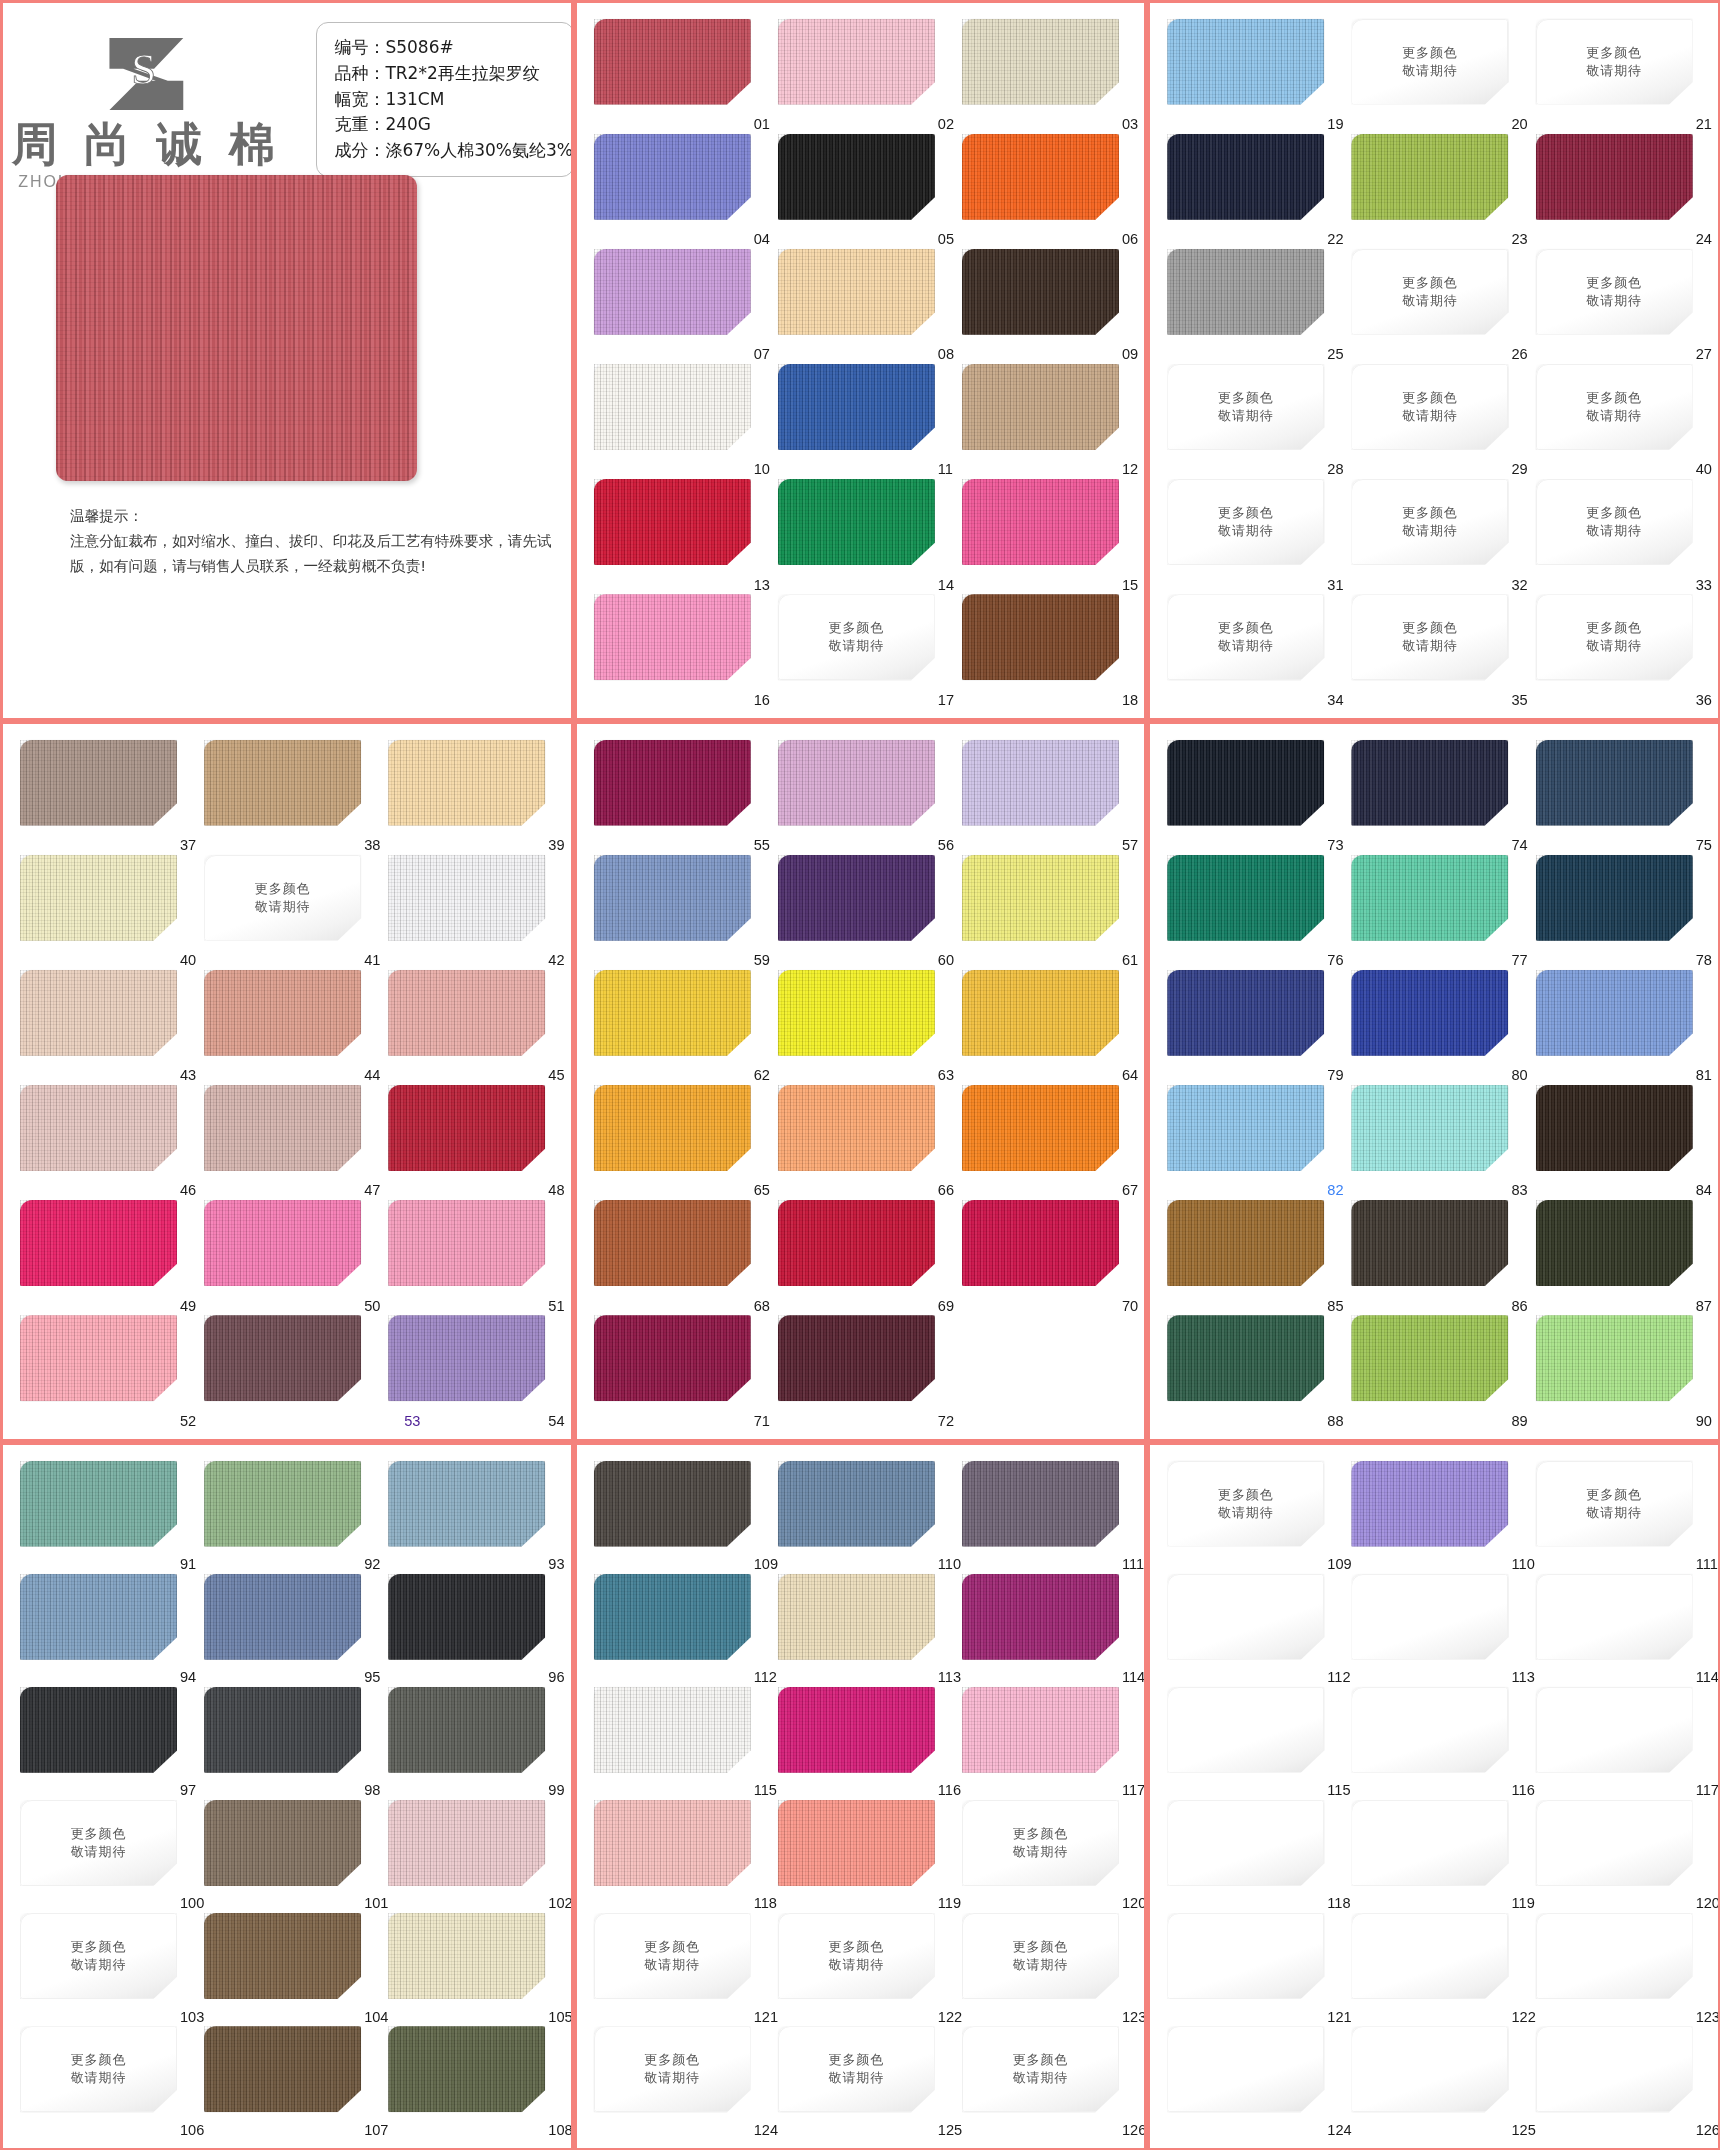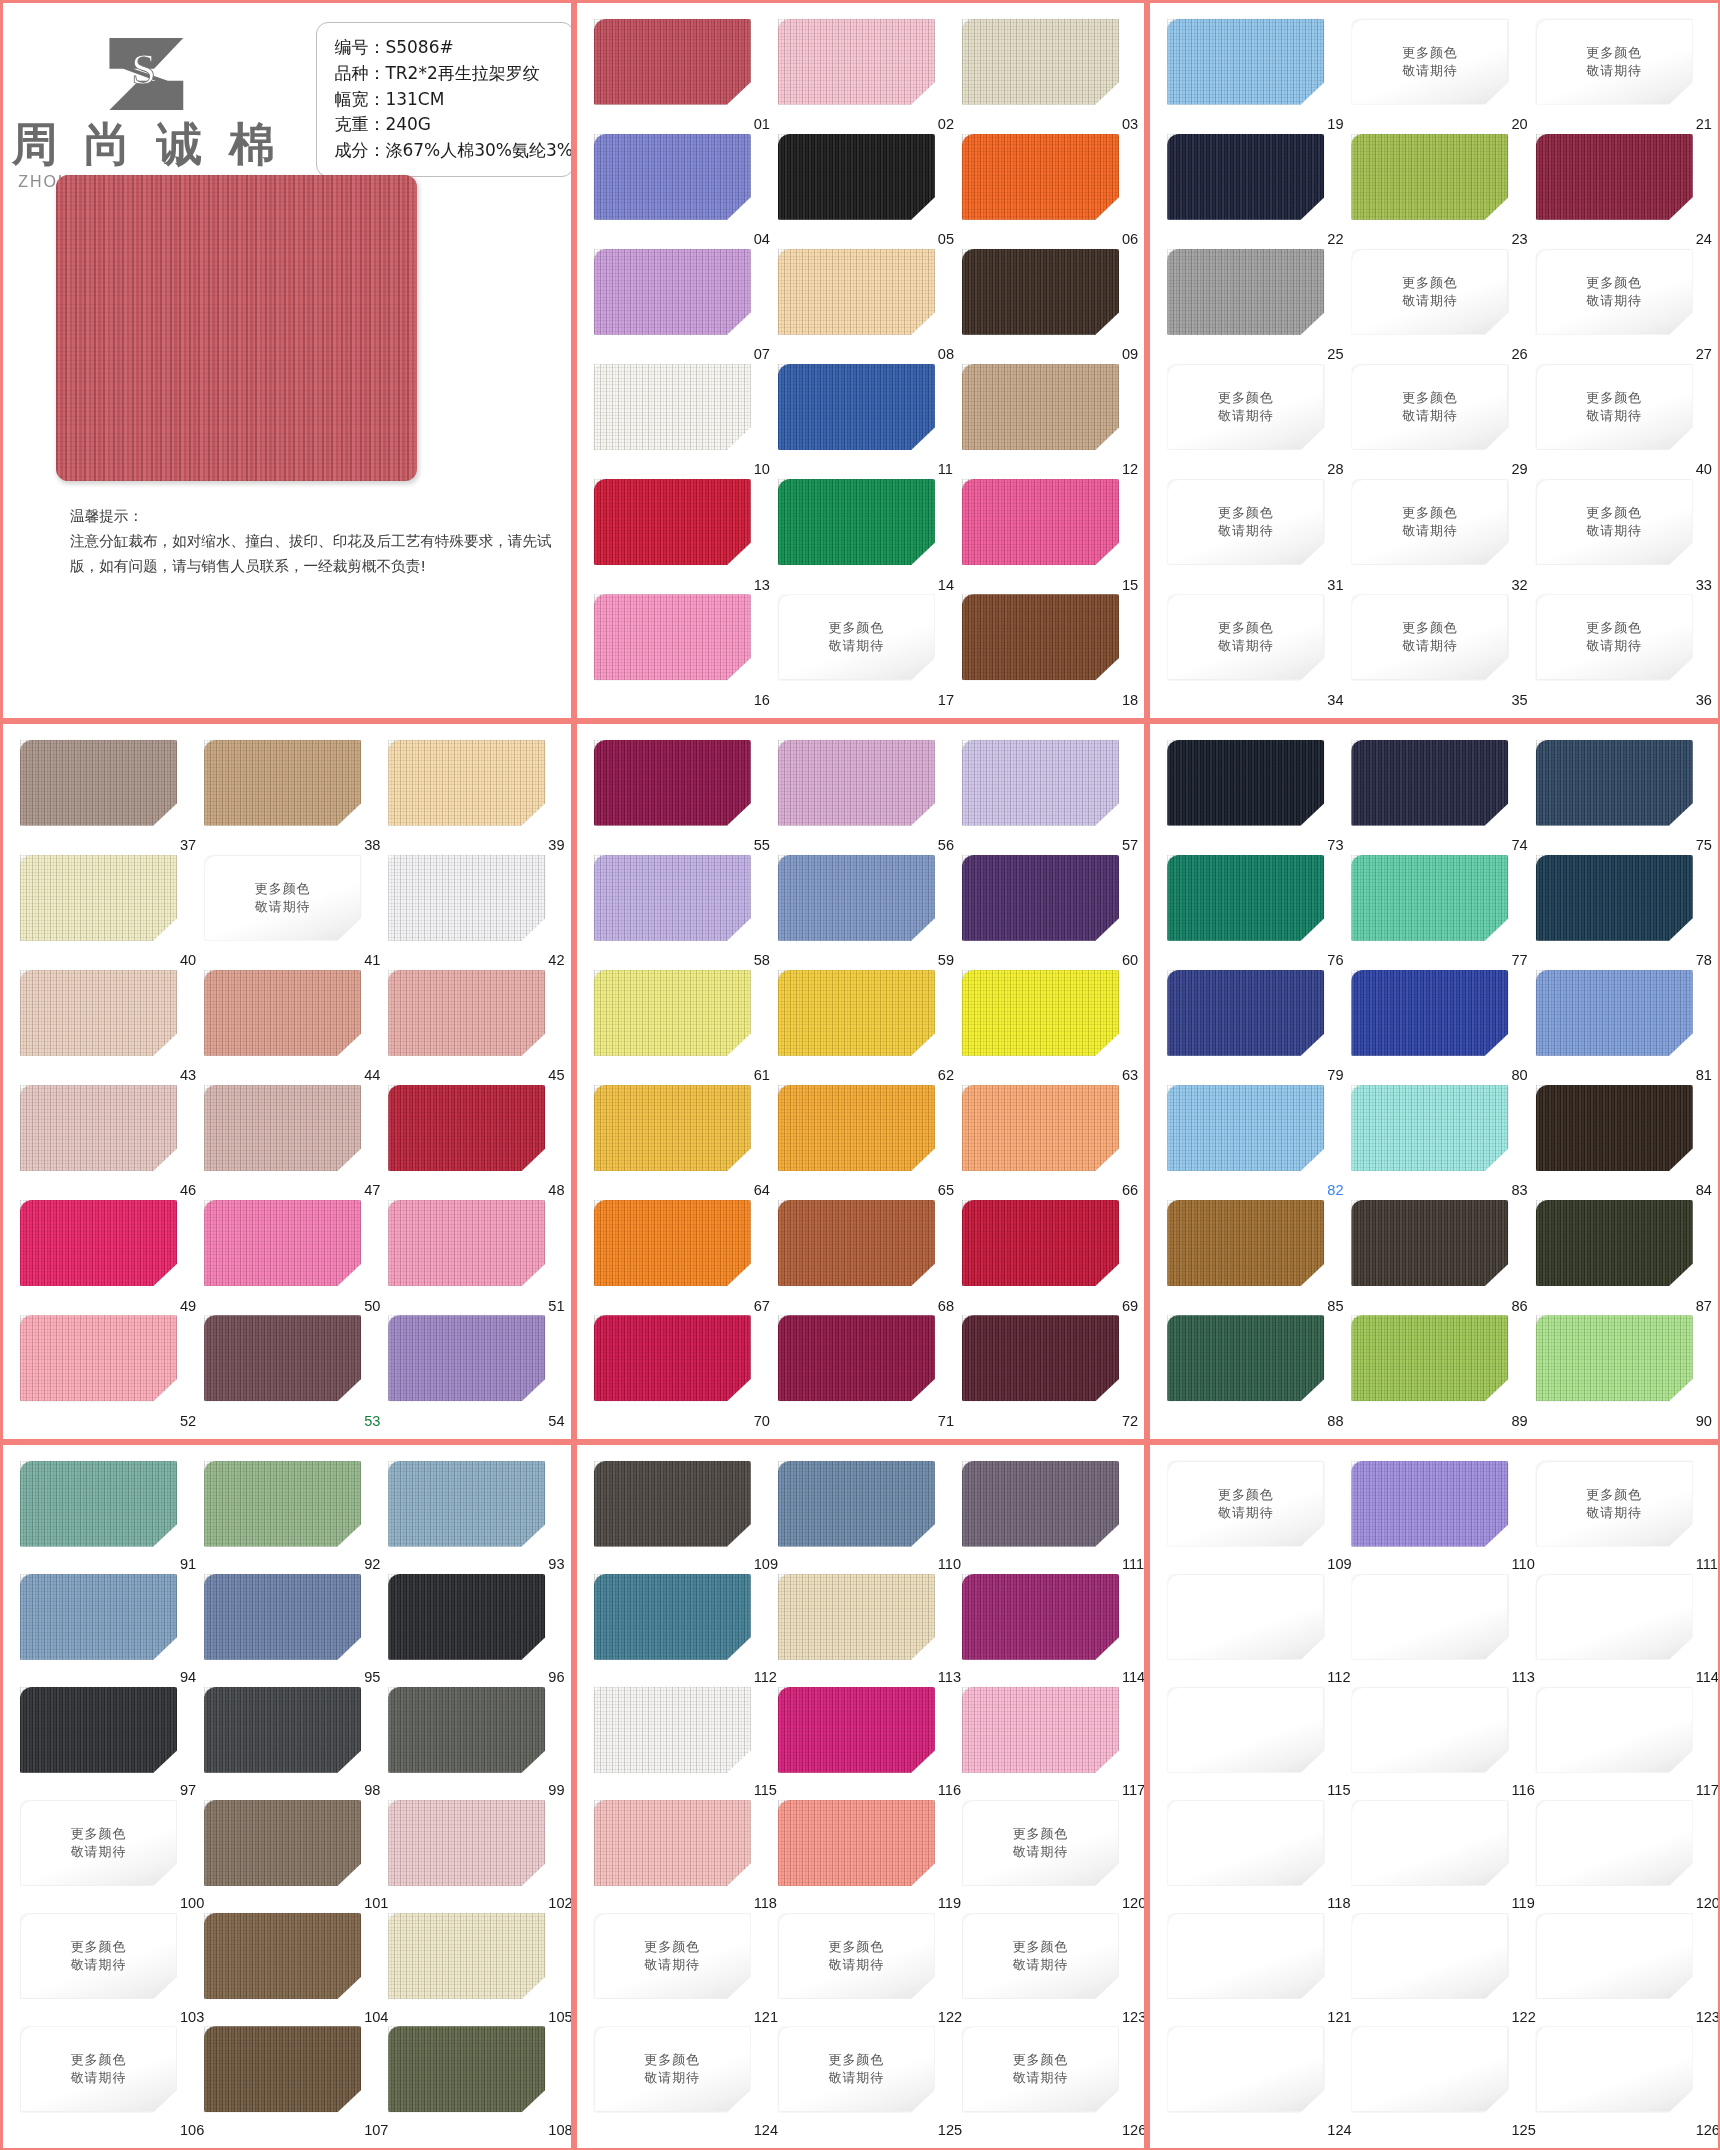--- a/index.html
+++ b/index.html
@@ -467,45 +467,41 @@
       <div class="cell">
         <div class="sw fabric" style="background: rgb(245, 155, 187);"></div>
         <span class="code" style="color: rgb(27, 27, 27);">51</span>
       </div>
       <div class="cell">
         <div class="sw fabric" style="background: rgb(252, 169, 182);"></div>
         <span class="code" style="color: rgb(27, 27, 27);">52</span>
       </div>
       <div class="cell">
         <div class="sw fabric" style="background: rgb(110, 74, 81);"></div>
-        <span class="code" style="color: #15803d;">53</span>
+        <span class="code" style="color: #4c1d95; margin-left: 40px;">53</span>
       </div>
       <div class="cell">
         <div class="sw fabric" style="background: rgb(156, 133, 196);"></div>
         <span class="code" style="color: rgb(27, 27, 27);">54</span>
       </div>
     </section>
   <section class="panel grid-panel rows6" style="border-color: rgb(244, 130, 124);">
       <div class="cell">
         <div class="sw fabric" style="background: rgb(140, 18, 72);"></div>
         <span class="code" style="color: rgb(27, 27, 27);">55</span>
       </div>
       <div class="cell">
         <div class="sw fabric" style="background: rgb(216, 170, 210);"></div>
         <span class="code" style="color: rgb(27, 27, 27);">56</span>
       </div>
       <div class="cell">
         <div class="sw fabric" style="background: rgb(205, 194, 230);"></div>
         <span class="code" style="color: rgb(27, 27, 27);">57</span>
       </div>
       <div class="cell">
-        <div class="sw fabric" style="background: rgb(191, 174, 228);"></div>
-        <span class="code" style="color: rgb(27, 27, 27);">58</span>
-      </div>
-      <div class="cell">
         <div class="sw fabric" style="background: rgb(124, 149, 196);"></div>
         <span class="code" style="color: rgb(27, 27, 27);">59</span>
       </div>
       <div class="cell">
         <div class="sw fabric" style="background: rgb(75, 43, 104);"></div>
         <span class="code" style="color: rgb(27, 27, 27);">60</span>
       </div>
       <div class="cell">
         <div class="sw fabric" style="background: rgb(237, 235, 124);"></div>
         <span class="code" style="color: rgb(27, 27, 27);">61</span>

